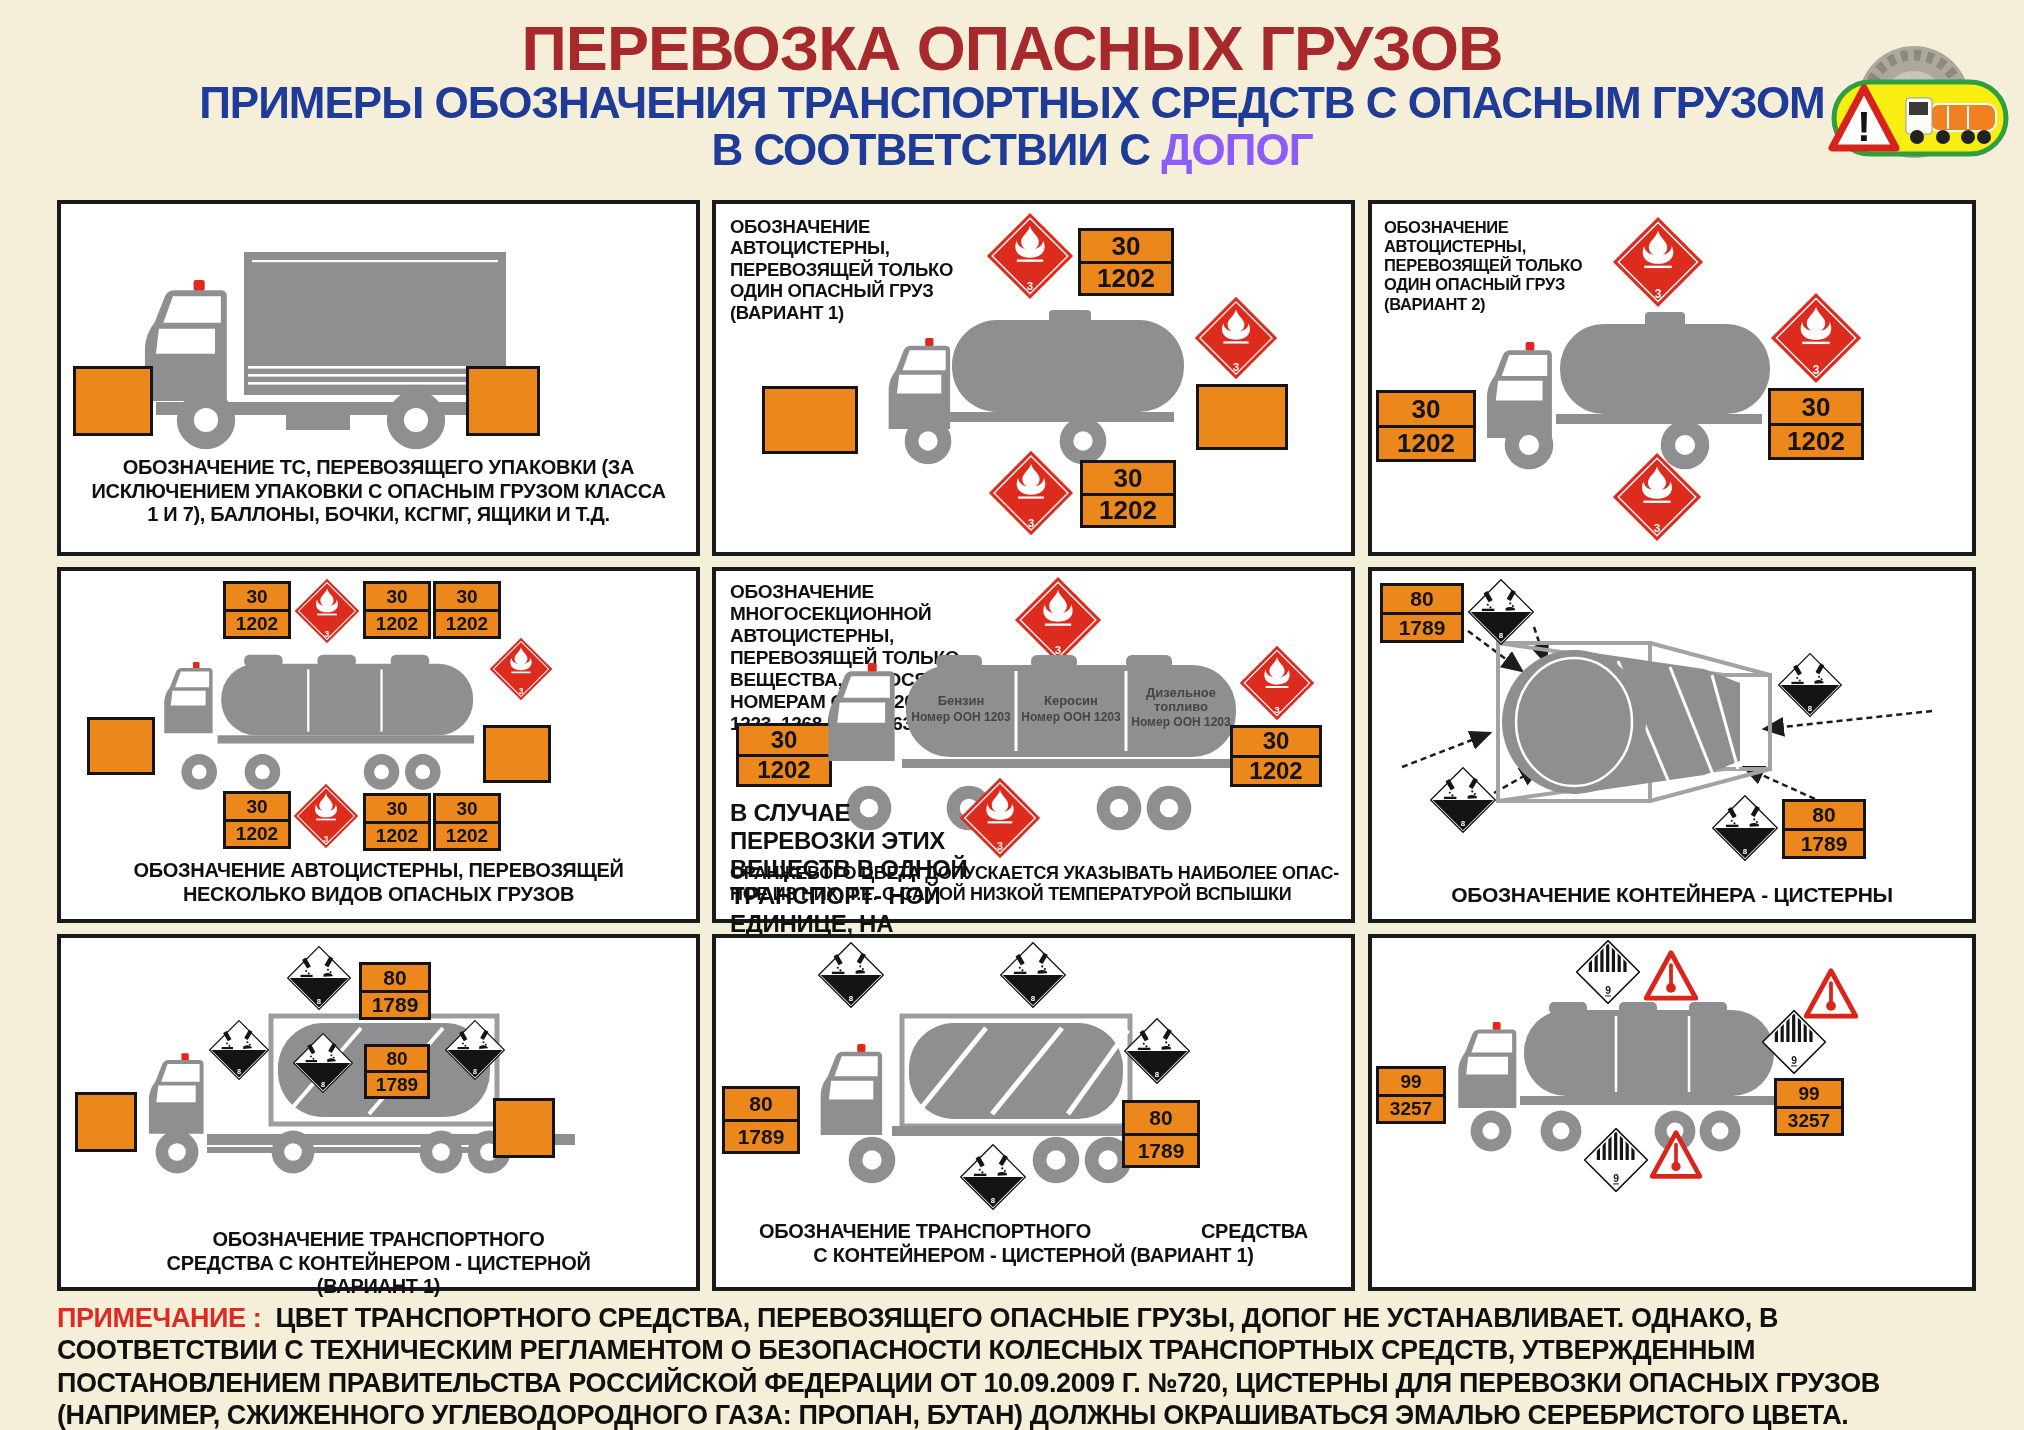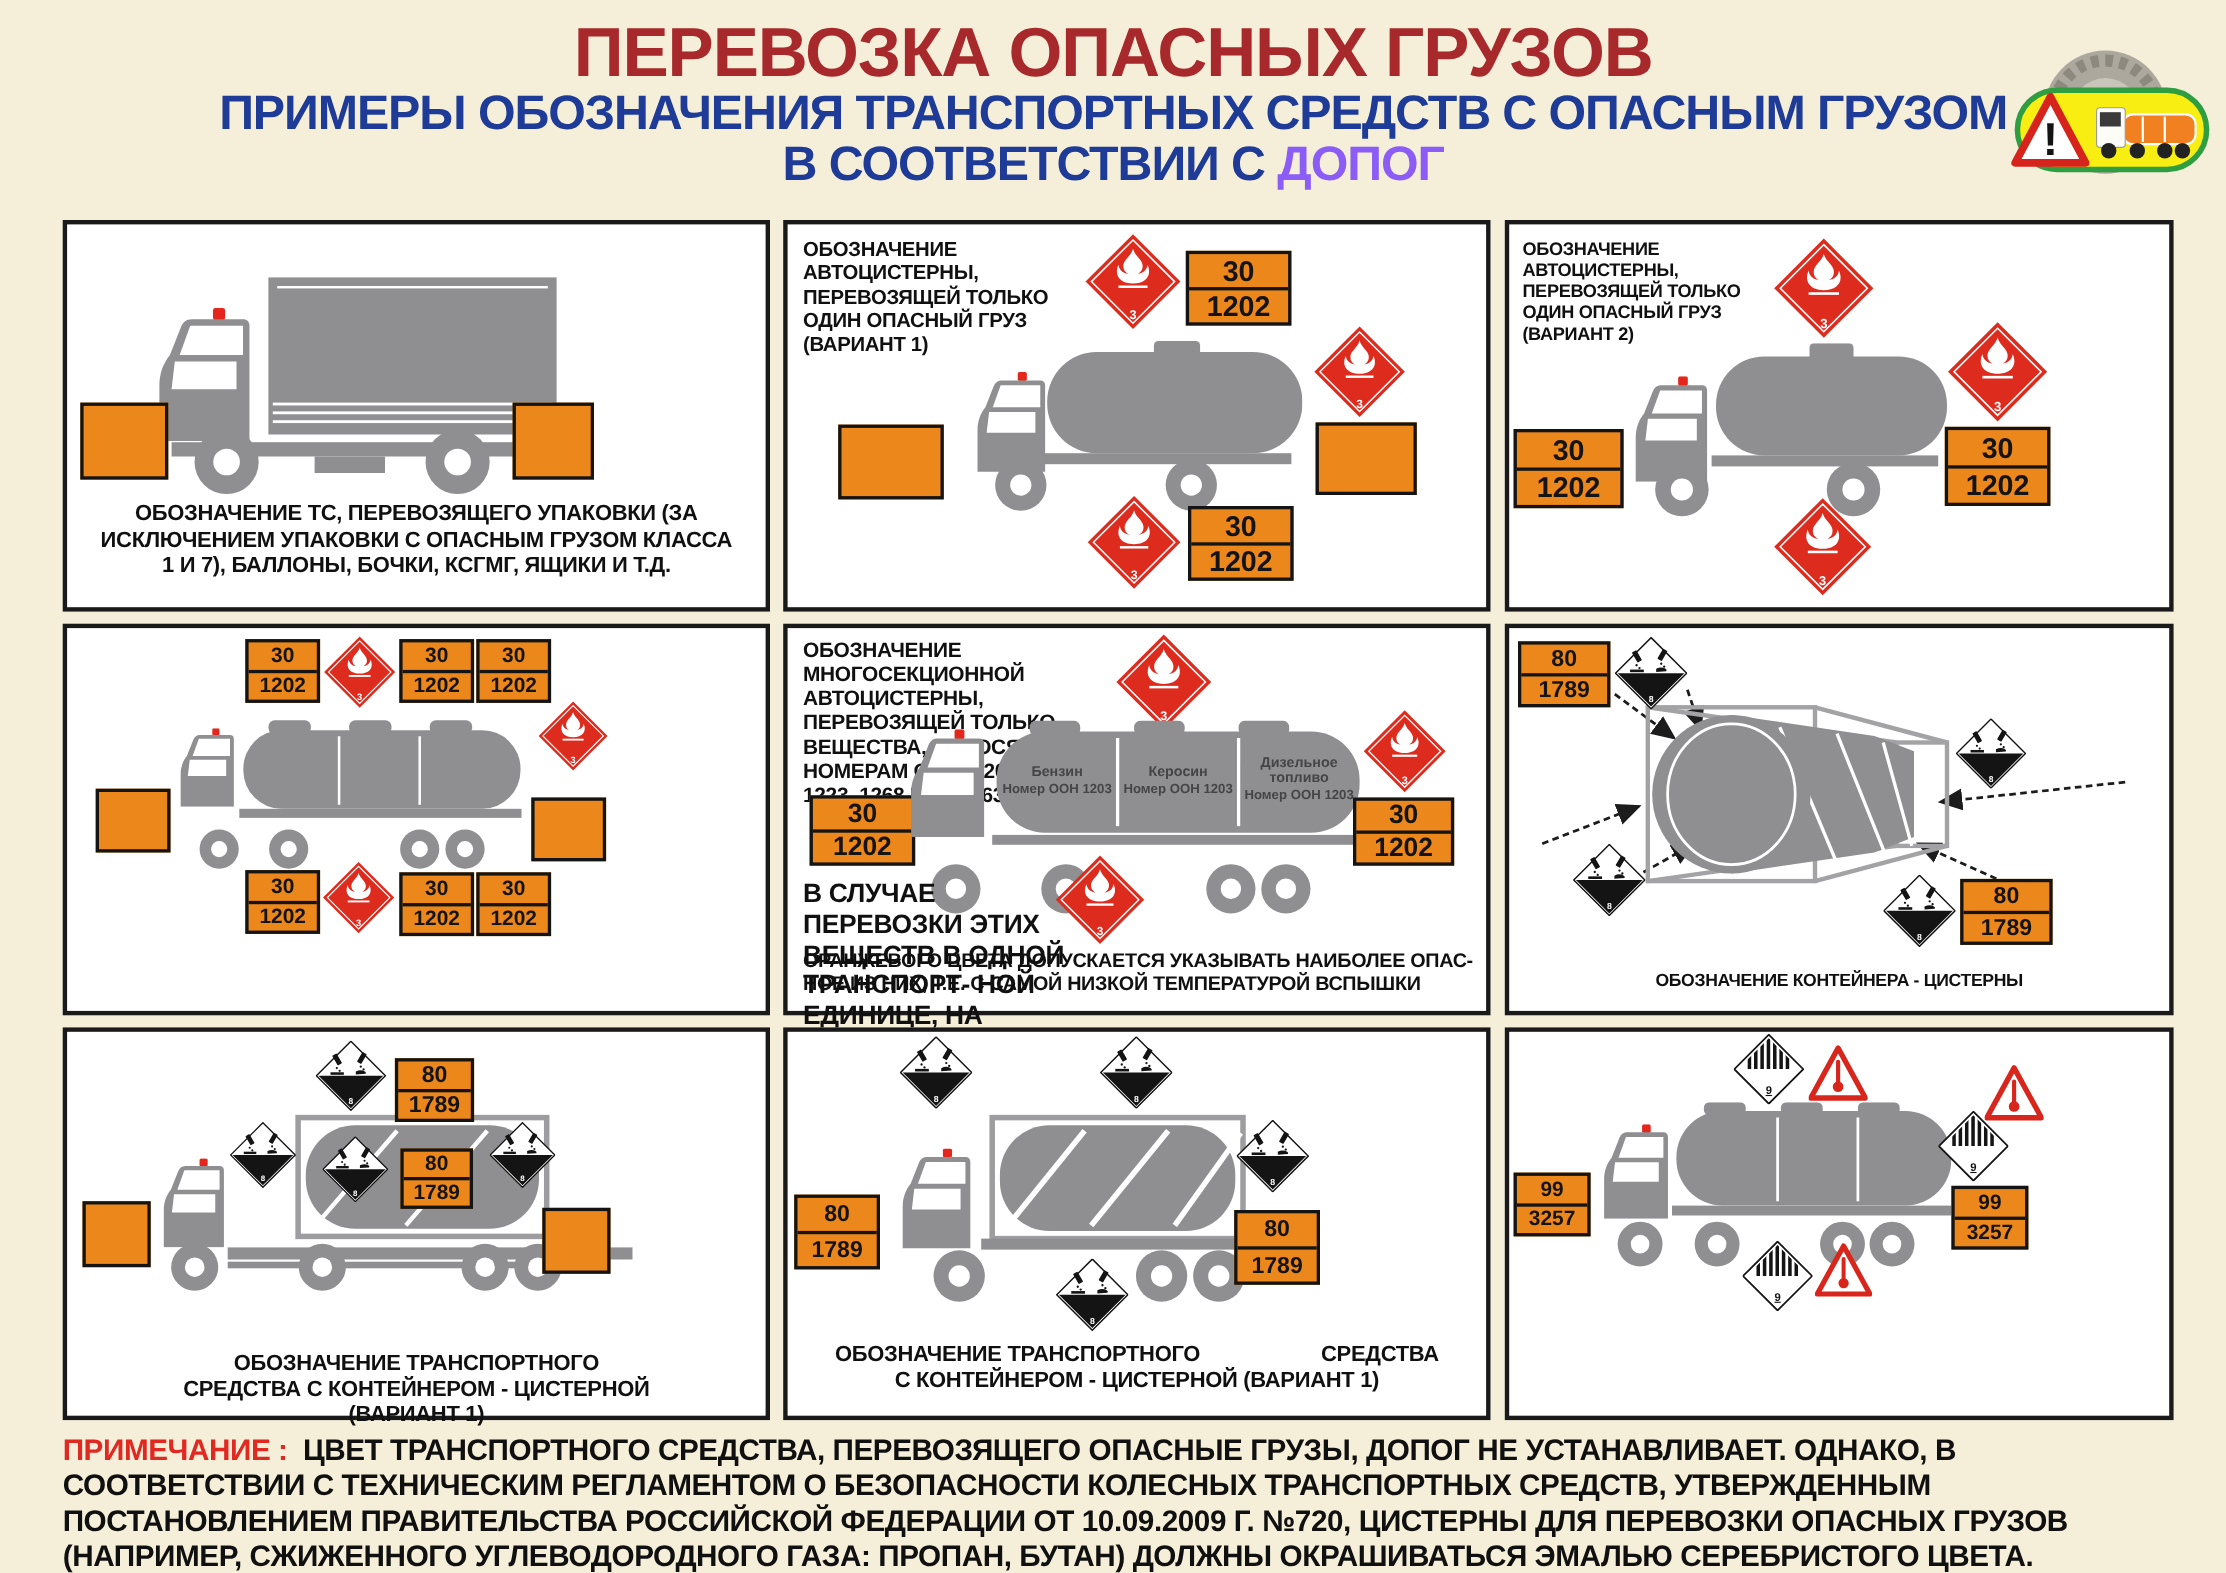--- a/index.html
+++ b/index.html
@@ -255,20 +255,21 @@
       <use href="#d3"></use>
     </svg>
   <div class="plate f19" style="left:302px;top:222px;width:68px;height:58px">
     <span class="half">30</span>
       <span class="half">1202</span>
   </div>
   <div class="plate f19" style="left:372px;top:222px;width:68px;height:58px">
     <span class="half">30</span>
       <span class="half">1202</span>
   </div>
+  <div class="cap" style="left:50%;transform:translateX(-50%);top:288px;width:500px">ОБОЗНАЧЕНИЕ АВТОЦИСТЕРНЫ, ПЕРЕВОЗЯЩЕЙ НЕСКОЛЬКО ВИДОВ ОПАСНЫХ ГРУЗОВ</div>
 </div>
 
 <div class="panel p5">
   <div class="hdg" style="left:14px;top:10px;width:300px;font-size:19px">ОБОЗНАЧЕНИЕ МНОГОСЕКЦИОННОЙ АВТОЦИСТЕРНЫ, ПЕРЕВОЗЯЩЕЙ ТОЛЬКО ВЕЩЕСТВА, ОТНОСЯЩИЕ- СЯ К НОМЕРАМ ООН: 1202, 1203, 1223, 1268 ИЛИ 1863.</div>
   <svg class="abs" style="left:298px;top:5px" width="88" height="88" viewBox="0 0 100 100">
       <use href="#d3"></use>
     </svg>
   <div class="plate f24" style="left:20px;top:152px;width:96px;height:64px">
     <span class="half">30</span>
       <span class="half">1202</span>
@@ -348,21 +349,21 @@
   <svg class="abs" style="left:58px;top:196px" width="66" height="66" viewBox="0 0 100 100">
       <use href="#d8"></use>
     </svg>
   <svg class="abs" style="left:340px;top:224px" width="66" height="66" viewBox="0 0 100 100">
       <use href="#d8"></use>
     </svg>
   <div class="plate f22" style="left:410px;top:228px;width:84px;height:60px">
     <span class="half">80</span>
       <span class="half">1789</span>
   </div>
-  <div class="cap" style="left:50%;transform:translateX(-50%);top:312px;width:520px;font-size:16px">ОБОЗНАЧЕНИЕ КОНТЕЙНЕРА - ЦИСТЕРНЫ</div>
+  <div class="cap" style="left:50%;transform:translateX(-50%);top:312px;width:520px;font-size:21px">ОБОЗНАЧЕНИЕ КОНТЕЙНЕРА - ЦИСТЕРНЫ</div>
 </div>
 
 <div class="panel p7">
   <svg class="abs" style="left:60px;top:70px" width="472" height="166" viewBox="0 0 472 166">
     <rect x="150" y="8" width="226" height="108" fill="#fff" stroke="#9d9d9f" stroke-width="5"></rect>
     <rect x="157" y="15" width="212" height="94" rx="45" fill="#8f8f91"></rect>
     <line x1="166" y1="106" x2="240" y2="20" stroke="#fff" stroke-width="4"></line>
     <line x1="248" y1="106" x2="322" y2="20" stroke="#fff" stroke-width="4"></line>
     <rect x="86" y="126" width="368" height="11" fill="#8f8f91"></rect>
     <rect x="86" y="139" width="290" height="6" fill="#8f8f91"></rect>

